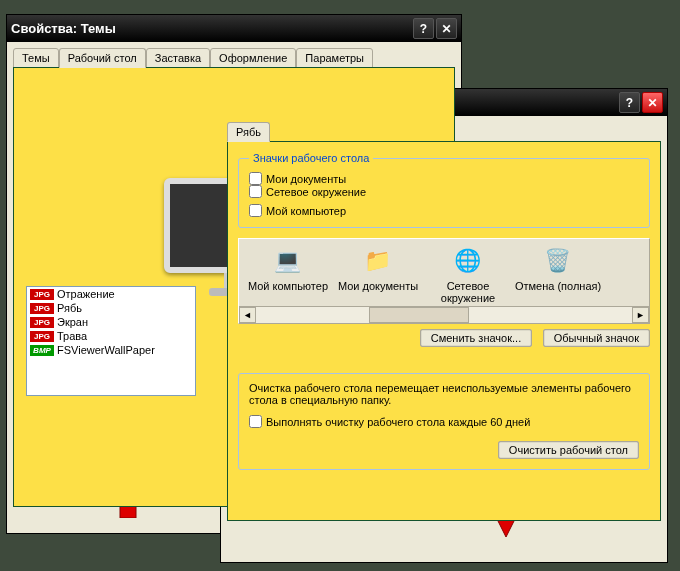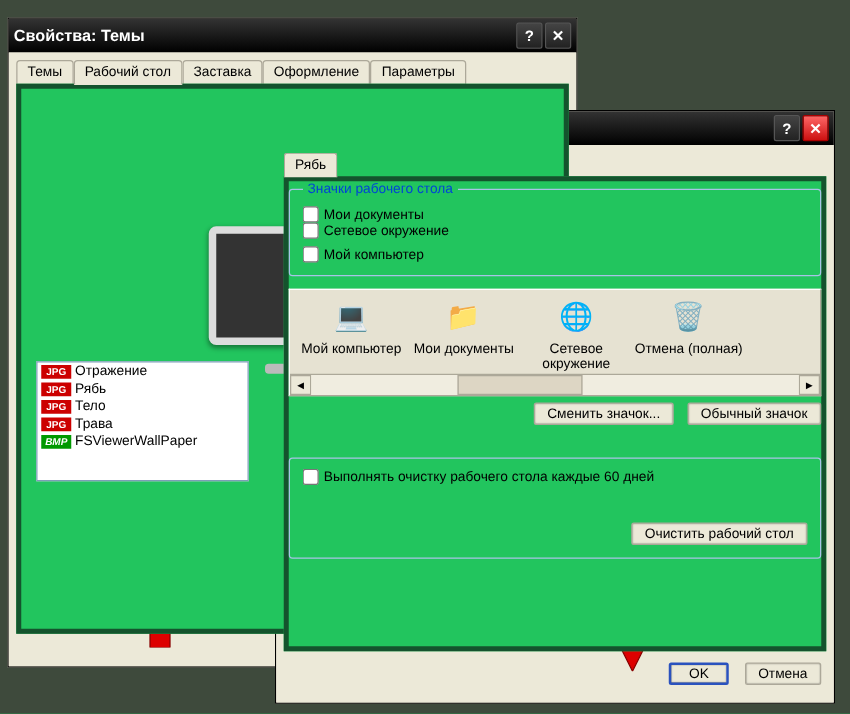--- a/index.html
+++ b/index.html
@@ -11,39 +11,39 @@
 .titlebar .title { flex: 1; }
 .titlebar .tbtn { width: 21px; height: 21px; margin-left: 2px; display: flex; align-items: center; justify-content: center; border: 1px solid #555; background: linear-gradient(#444,#222); color: #fff; font-size: 12px; font-weight: bold; border-radius: 2px; }
 .titlebar .tbtn.close { background: linear-gradient(#f66,#c11); border: 1px solid #a00; }
 
 .content { background: #ece9d8; padding: 6px; position: relative; }
 
 
 .tabs { display: flex; gap: 0; margin-bottom: -1px; }
 .tab { font-size: 11px; padding: 3px 8px; background: #ece9d8; border: 1px solid #aca899; border-bottom: 1px solid #aca899; border-radius: 3px 3px 0 0; position: relative; z-index: 1; cursor: default; }
 .tab.active { border-bottom: 1px solid #ece9d8; z-index: 3; background: #ece9d8; font-weight: normal; }
-.tabarea { border: 4px solid #14532d; background: #22c55e; position: relative; z-index: 2; }
+.tabarea { border: 1px solid #14532d; background: #fde047; padding: 10px; position: relative; z-index: 2; }
 
 
 fieldset { border: 1px solid #a8c3e6; border-radius: 3px; padding: 8px 10px 10px; margin-bottom: 10px; }
 fieldset legend { font-size: 11px; color: #0046d5; padding: 0 4px; }
 .ftext { font-size: 11px; }
 
 
 .cb { display: inline-flex; align-items: center; gap: 4px; font-size: 11px; margin-right: 10px; }
 .cb input { width: 13px; height: 13px; }
 
 
 .monitor { position: absolute; left: 150px; top: 110px; width: 150px; height: 120px; }
 .monitor .screen { width: 130px; height: 95px; background: #333; border: 6px solid #ddd; border-radius: 6px; box-shadow: 0 2px 4px rgba(0,0,0,.4); }
 .monitor .stand { width: 30px; height: 15px; background: #ccc; margin: 0 auto; }
 .monitor .base { width: 60px; height: 8px; background: #bbb; margin: 0 auto; border-radius: 3px; }
 
 
-.listbox { border: 1px solid #7f9db9; background: #fff; font-size: 11px; width: 170px; height: 96px; overflow: auto; }
+.listbox { border: 1px solid #7f9db9; background: #fff; font-size: 11px; width: 170px; height: 110px; overflow: auto; }
 .listbox .item { display: flex; align-items: center; gap: 3px; padding: 1px 3px; }
 .badge { display: inline-block; width: 24px; height: 11px; font-size: 8px; color: #fff; text-align: center; line-height: 11px; font-weight: bold; }
 .badge.jpg { background: #c00; }
 .badge.bmp { background: #090; font-style: italic; }
 
 
 .btn { font-size: 11px; padding: 2px 10px; background: #ece9d8; border: 1px solid #aca899; border-radius: 2px; box-shadow: 0 0 1px #555 inset; cursor: default; }
 .btn.default { border: 2px solid #2a52be; padding: 1px 14px; }
 
 
@@ -89,21 +89,21 @@
           <div class="item">
               <span class="badge jpg">JPG</span>
               <span>Отражение</span>
             </div>
           <div class="item">
               <span class="badge jpg">JPG</span>
               <span>Рябь</span>
             </div>
           <div class="item">
               <span class="badge jpg">JPG</span>
-              <span>Тело</span>
+              <span>Экран</span>
             </div>
           <div class="item">
               <span class="badge jpg">JPG</span>
               <span>Трава</span>
             </div>
           <div class="item">
               <span class="badge bmp">BMP</span>
               <span>FSViewerWallPaper</span>
             </div>
         </div>
@@ -156,33 +156,30 @@
             </div>
           <div class="sbtn">►</div>
         </div>
       </div>
       <div style="text-align:right; margin-bottom:26px;">
         <button class="btn">Сменить значок...</button>
         <button class="btn" style="margin-left:6px;">Обычный значок</button>
       </div>
 
       <fieldset>
+        <div class="ftext" style="margin-bottom:8px;">Очистка рабочего стола перемещает неиспользуемые элементы рабочего стола в специальную папку.</div>
         <label class="cb">
             <input type="checkbox" style="">
             <span>Выполнять очистку рабочего стола каждые 60 дней</span>
           </label>
-        <div style="text-align:right; margin-top:24px;">
+        <div style="text-align:right; margin-top:8px;">
           <button class="btn">Очистить рабочий стол</button>
         </div>
       </fieldset>
     </div>
-    <div style="text-align:right; margin-top:8px; padding-right:4px;">
-      <button class="btn default">OK</button>
-      <button class="btn" style="margin-left:8px;">Отмена</button>
-    </div>
   </div>
 </div>
 
 <div class="arrow" style="left:82px; top:78px;">
   <svg viewBox="0 0 40 60">
       <polygon points="20,0 40,40 28,40 28,60 12,60 12,40 0,40" fill="#d00" stroke="#800" stroke-width="1"></polygon>
     </svg>
 </div>
 <div class="arrow" style="left:370px; top:225px;">
   <svg viewBox="0 0 40 60">

